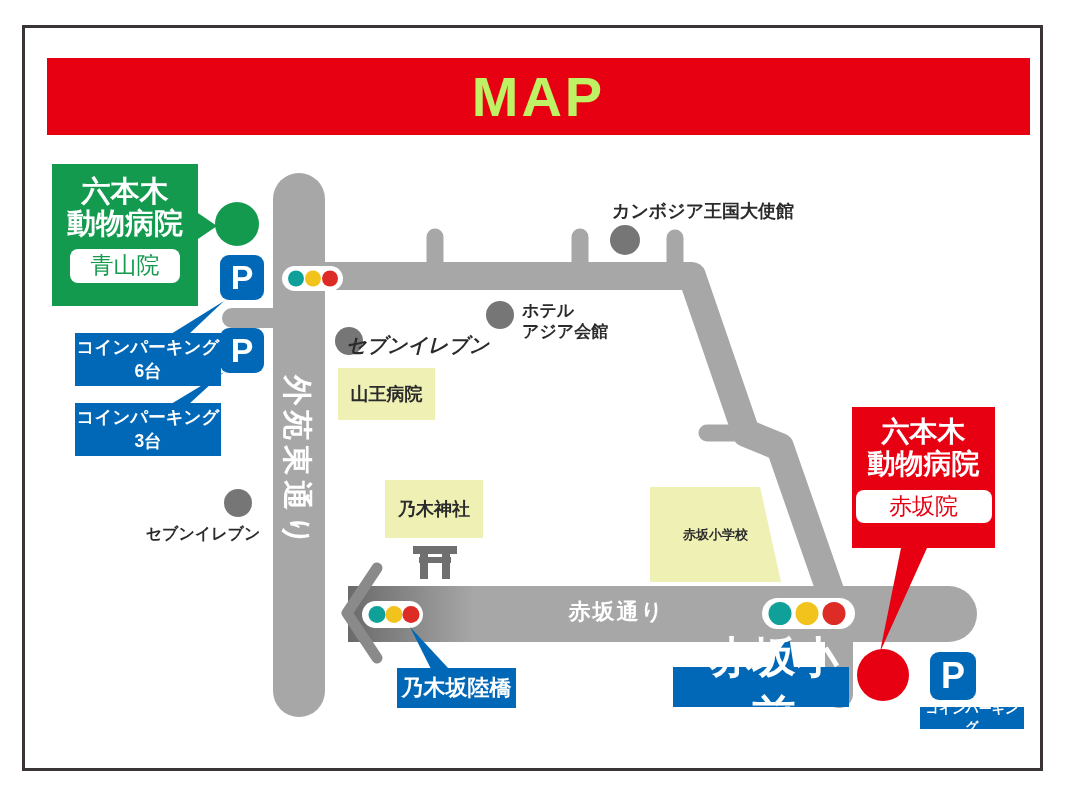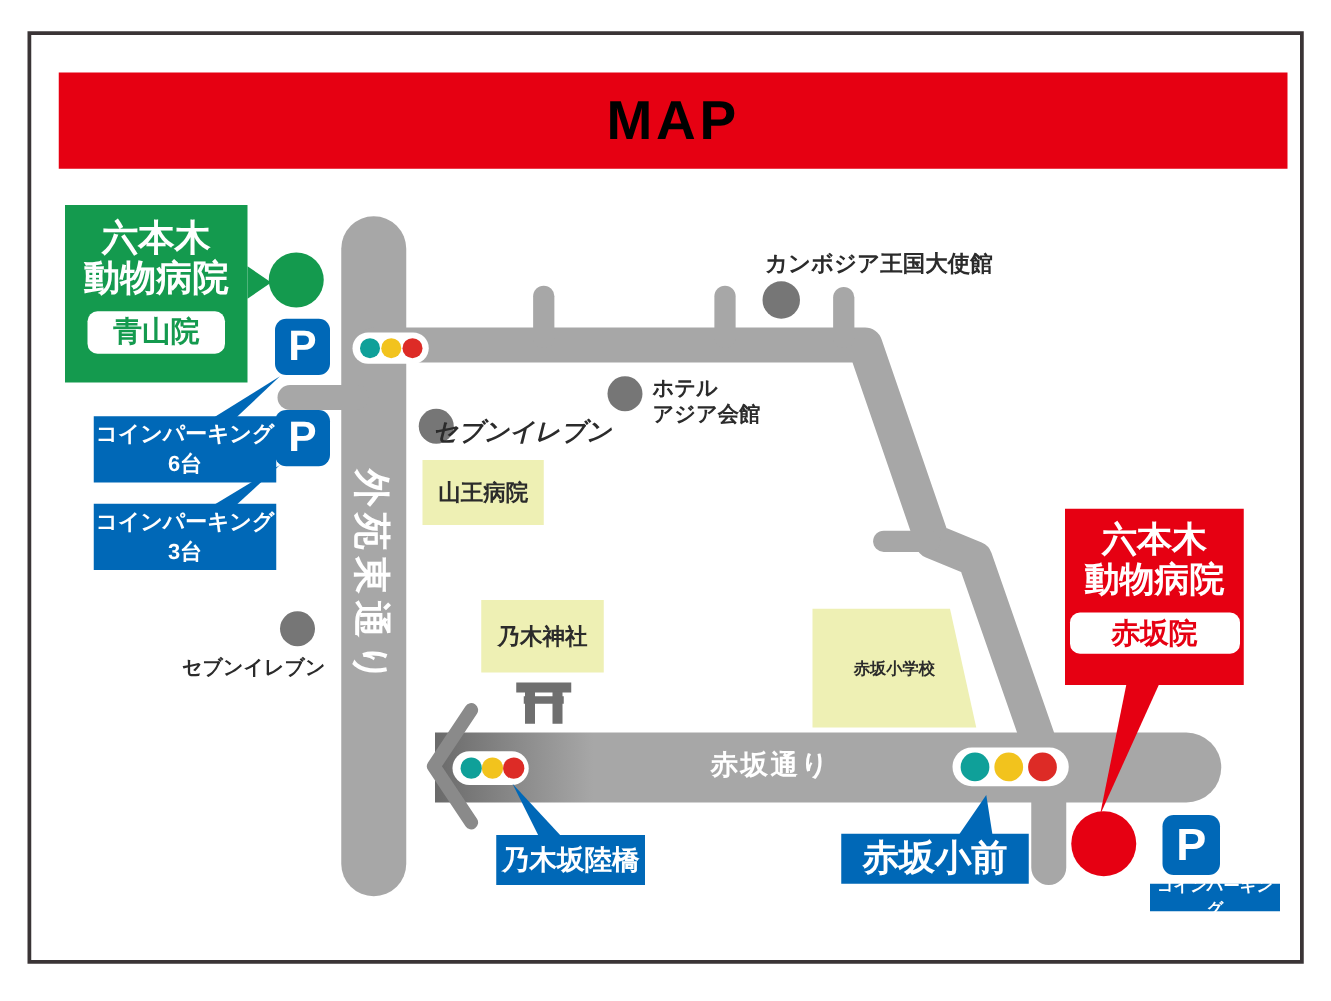--- a/index.html
+++ b/index.html
@@ -16,26 +16,26 @@
     --c-sig-red:#dd2b26;
     --c-text:#2b2b2b;
     --c-torii:#6f6f6f;
   }
   html,body{margin:0;padding:0;background:#ffffff;}
   body{font-family:"Liberation Sans","DejaVu Sans",sans-serif;}
   .stage{position:relative;width:1065px;height:801px;background:#ffffff;overflow:hidden;}
   .frame{position:absolute;left:22px;top:25px;width:1015px;height:740px;border:3px solid #3a3436;}
   .titlebar{position:absolute;left:47px;top:58px;width:983px;height:77px;background:var(--c-red);
             display:flex;align-items:center;justify-content:center;}
-  .titlebar span{color:#000000;font-size:44px;font-weight:bold;letter-spacing:3px;line-height:1;}
+  .titlebar span{color:#bef264;font-size:56px;font-weight:bold;letter-spacing:3px;line-height:1;}
   .layer{position:absolute;left:0;top:0;width:1065px;height:801px;}
   .gbox{position:absolute;left:52px;top:164px;width:146px;height:142px;background:var(--c-green);
         display:flex;flex-direction:column;align-items:center;padding-top:11px;box-sizing:border-box;}
   .gbox .ln{color:#fff;font-size:29px;font-weight:bold;line-height:1.12;white-space:nowrap;}
-  .pill{background:#fff;border-radius:8px;display:flex;align-items:center;justify-content:center;font-weight:bold;}
+  .pill{background:#fff;border-radius:8px;display:flex;align-items:center;justify-content:center;font-weight:normal;}
   .gpill{margin-top:9px;width:110px;height:34px;color:var(--c-green);font-size:23px;}
   .rbox{position:absolute;left:852px;top:407px;width:143px;height:141px;background:var(--c-red);
         display:flex;flex-direction:column;align-items:center;padding-top:9px;box-sizing:border-box;}
   .rbox .ln{color:#fff;font-size:28px;font-weight:bold;line-height:1.14;white-space:nowrap;}
   .rpill{margin-top:10px;width:136px;height:33px;color:var(--c-red);font-size:23px;}
   .bluebox{position:absolute;background:var(--c-blue);color:#fff;display:flex;flex-direction:column;
            align-items:center;justify-content:center;text-align:center;margin-left:23px;}
   .coin{width:146px;height:53px;font-size:17.5px;font-weight:bold;line-height:1.35;}
   .ylwbox{position:absolute;background:var(--c-yellow-box);color:var(--c-text);display:flex;
           align-items:center;justify-content:center;font-weight:600;}
@@ -171,17 +171,17 @@
   </div>
   <div class="lmk" style="left:612px;top:199px;font-size:18px;">カンボジア王国大使館</div>
   <div class="lmk" style="left:140px;top:524px;width:126px;text-align:center;font-size:16px;">セブンイレブン</div>
 
   <div class="roadlabel" style="left:205px;top:446px;width:190px;height:34px;text-align:center;font-size:30px;letter-spacing:5px;transform:rotate(90deg);">外苑東通り</div>
   <div class="roadlabel" style="left:520px;top:597px;width:145px;text-align:right;font-size:22px;letter-spacing:2px;">赤坂通り</div>
 
   <div class="bluebox" style="left:374px;top:668px;width:119px;height:40px;font-size:22px;font-weight:bold;">
     <span>乃木坂陸橋</span>
   </div>
-  <div class="bluebox" style="left:650px;top:667px;width:150px;height:40px;font-size:29px;font-weight:bold;">
+  <div class="bluebox" style="left:650px;top:667px;width:150px;height:40px;font-size:43px;font-weight:bold;padding-left:26px;">
     <span>赤坂小前</span>
   </div>
 
 </div>
 
 </body></html>

